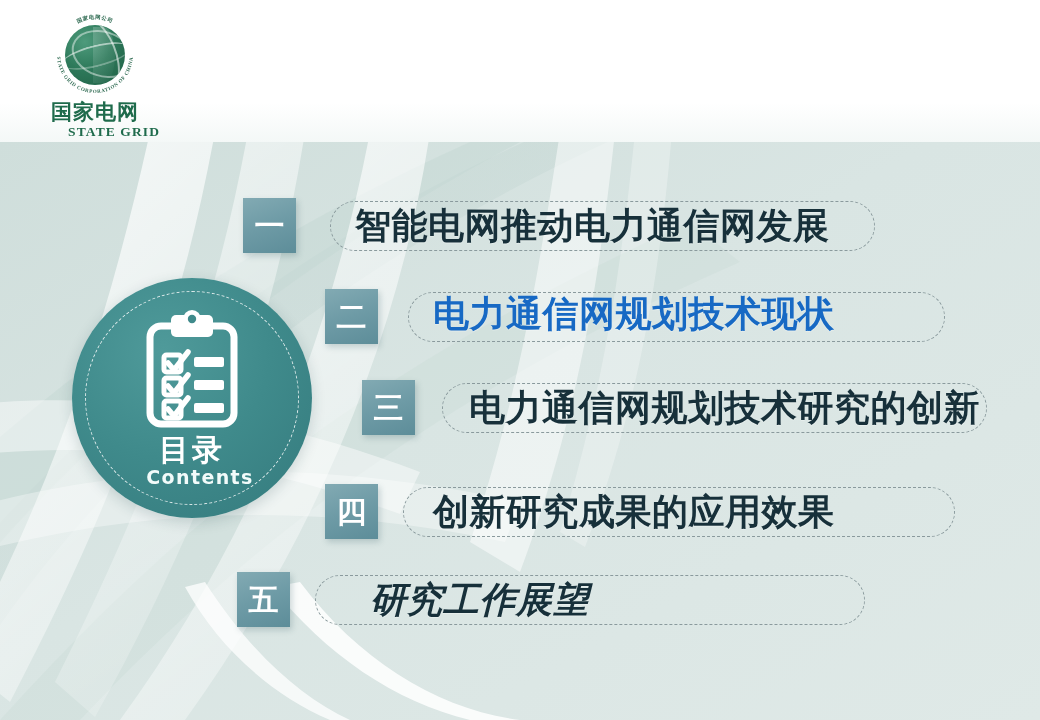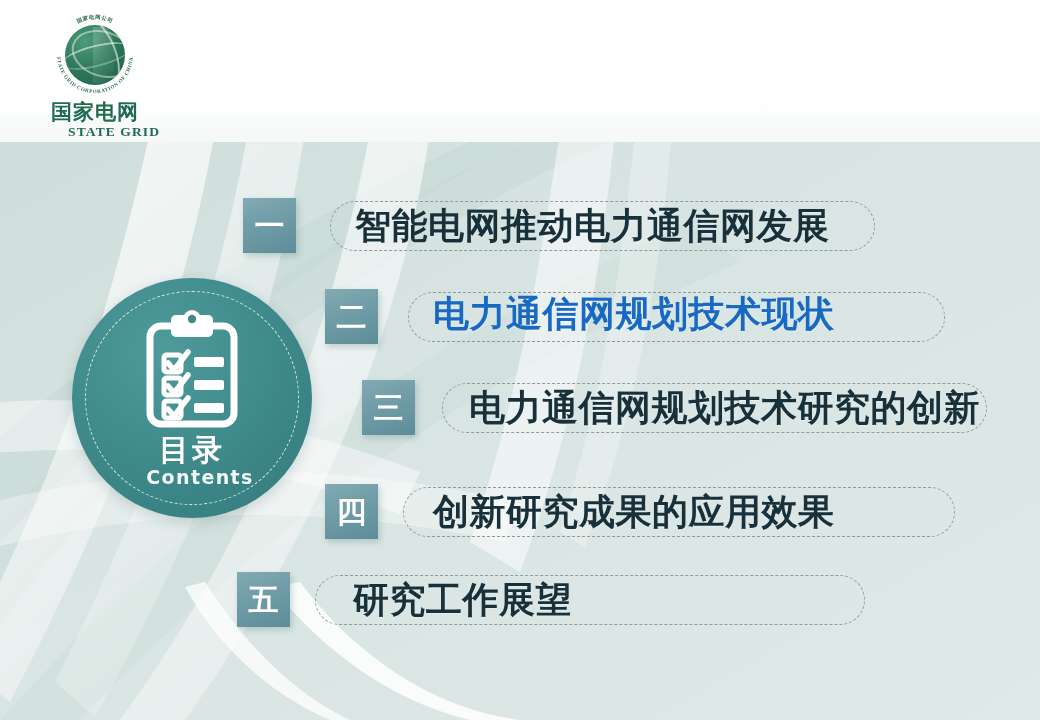--- a/index.html
+++ b/index.html
@@ -369,17 +369,17 @@
 
     <div class="toc-row" style="left:325px; top:484px;">
       <div class="toc-pill" style="left:78px; width:552px;"></div>
       <div class="toc-num">四</div>
       <div class="toc-label" style="left:108px;">创新研究成果的应用效果</div>
     </div>
 
     <div class="toc-row" style="left:237px; top:572px;">
       <div class="toc-pill" style="left:78px; width:550px;"></div>
       <div class="toc-num">五</div>
-      <div class="toc-label" style="left:116px;">研究工作展望</div>
+      <div class="toc-label" style="left:133px;font-style:italic;">研究工作展望</div>
     </div>
 
   </div>
 </div>
 
 </body></html>

